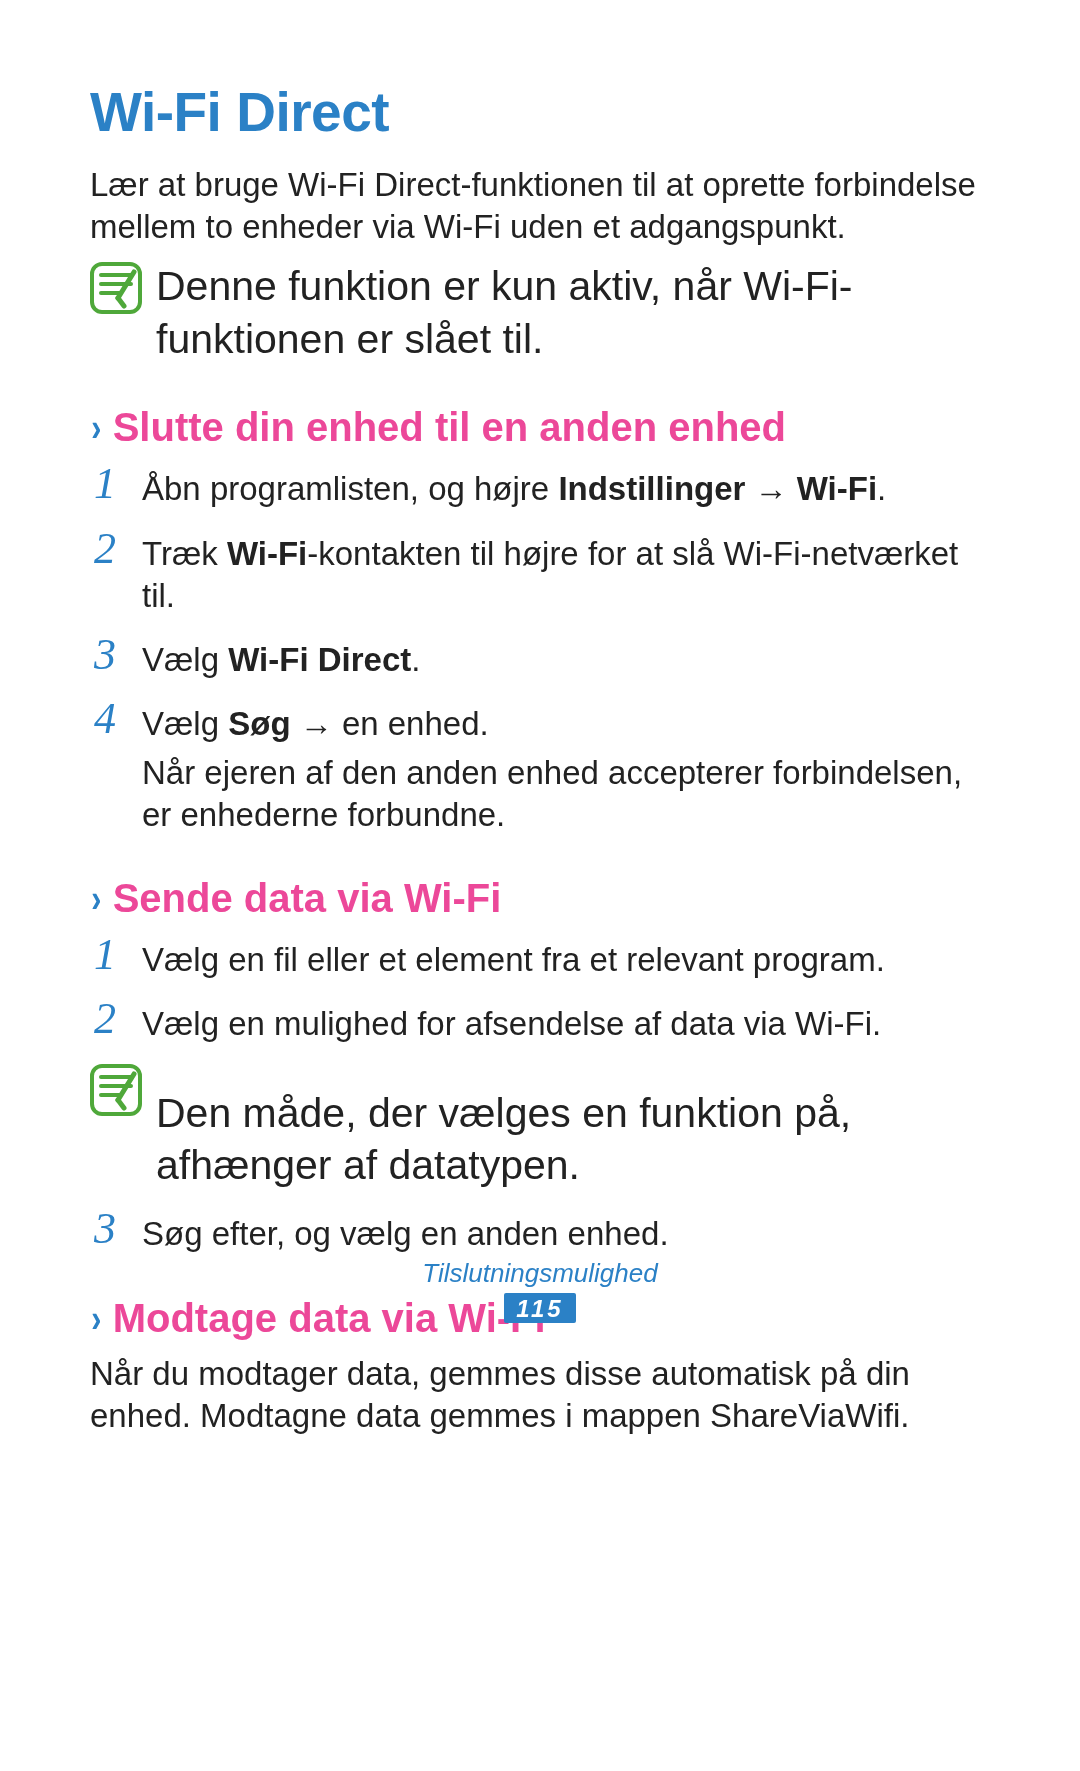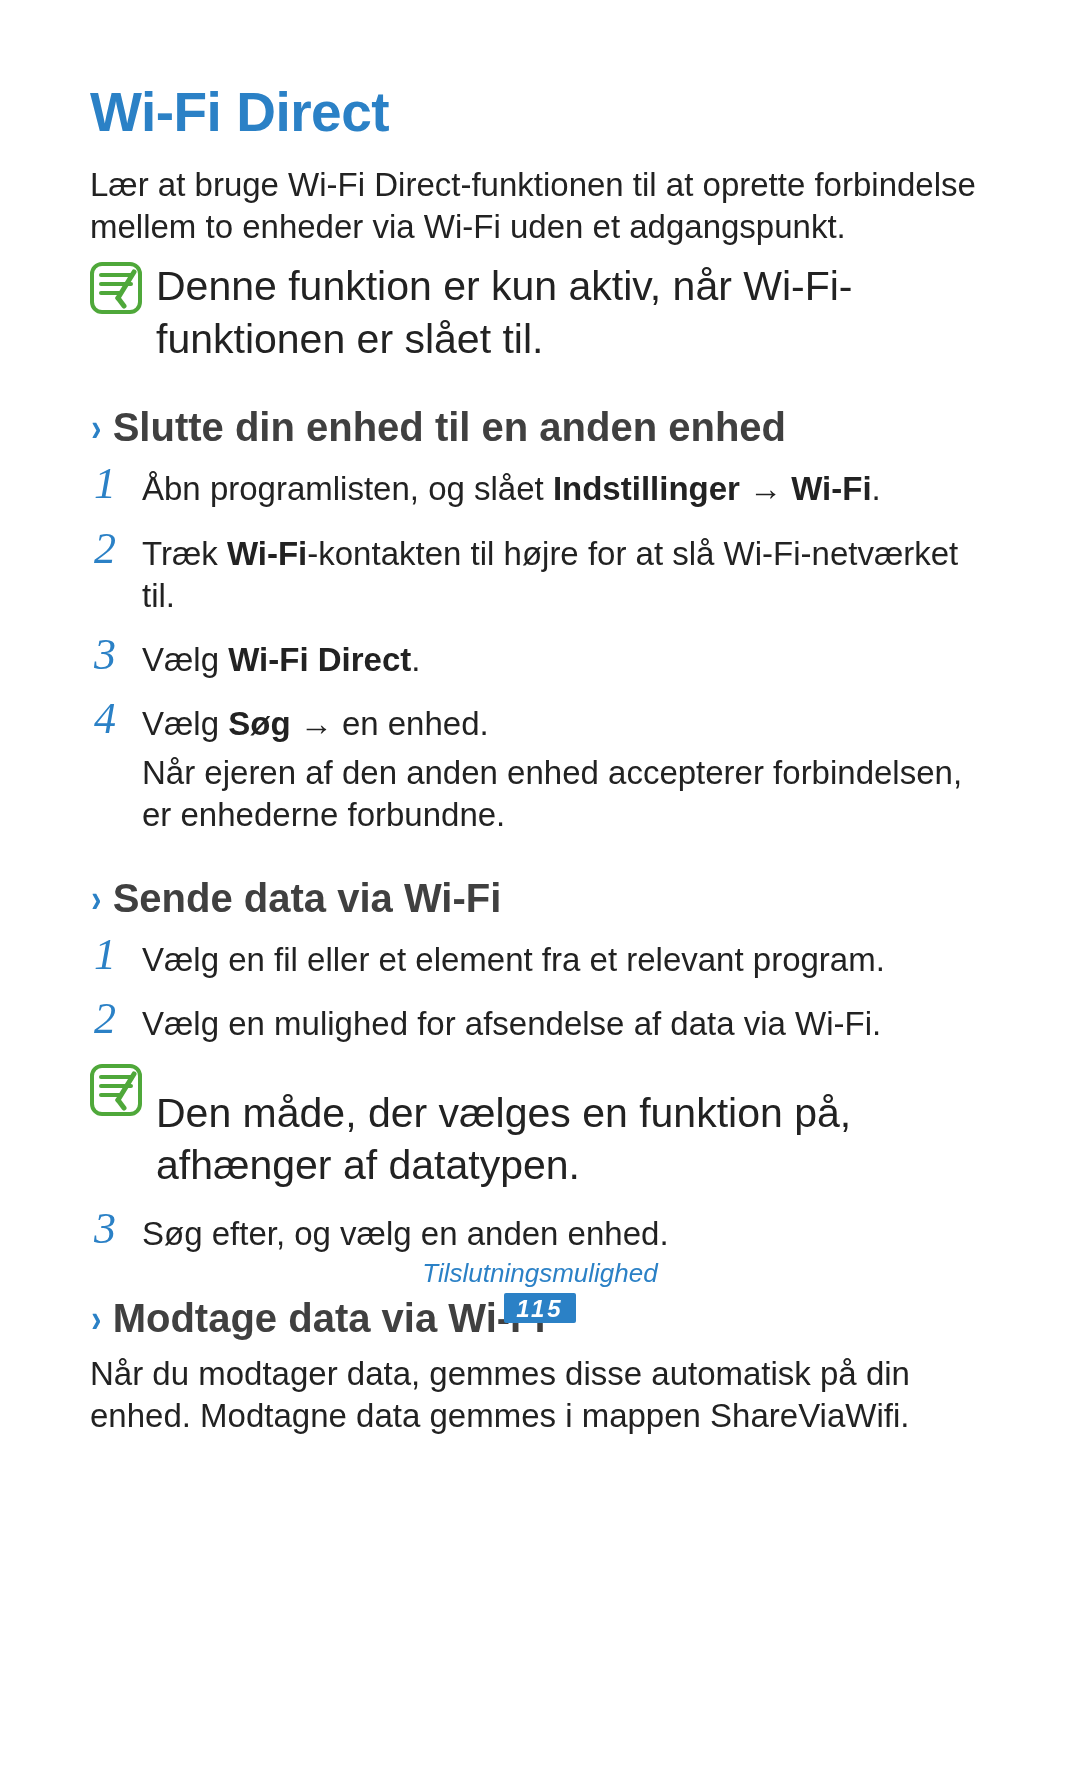--- a/index.html
+++ b/index.html
@@ -58,21 +58,21 @@
   .chev {
     font-size: 38px;
     font-weight: 700;
     color: #2b81c6;
     line-height: 1;
     transform: scaleX(0.8);
   }
   .subhead-text {
     font-size: 40px;
     font-weight: 700;
-    color: #404040;
+    color: #ec4899;
   }
   .steps {
     margin: 0;
     padding: 0;
   }
   .step {
     display: flex;
     align-items: flex-start;
     gap: 22px;
     margin-bottom: 10px;
@@ -163,21 +163,21 @@
   <div class="subhead">
     <span class="chev">›</span>
     <span class="subhead-text">Slutte din enhed til en anden enhed</span>
   </div>
 
   <div class="steps">
     <div class="step">
       <span class="step-num">1</span>
       <div class="step-body">
         <p>
-          <span>Åbn programlisten, og slået </span><span class="b">Indstillinger</span><span class="arrow"> → </span><span class="b">Wi-Fi</span><span>.</span>
+          <span>Åbn programlisten, og højre </span><span class="b">Indstillinger</span><span class="arrow"> → </span><span class="b">Wi-Fi</span><span>.</span>
         </p>
       </div>
     </div>
 
     <div class="step">
       <span class="step-num">2</span>
       <div class="step-body">
         <p>
           <span>Træk </span><span class="b">Wi-Fi</span><span>-kontakten til højre for at slå Wi-Fi-netværket til.</span>
         </p>

